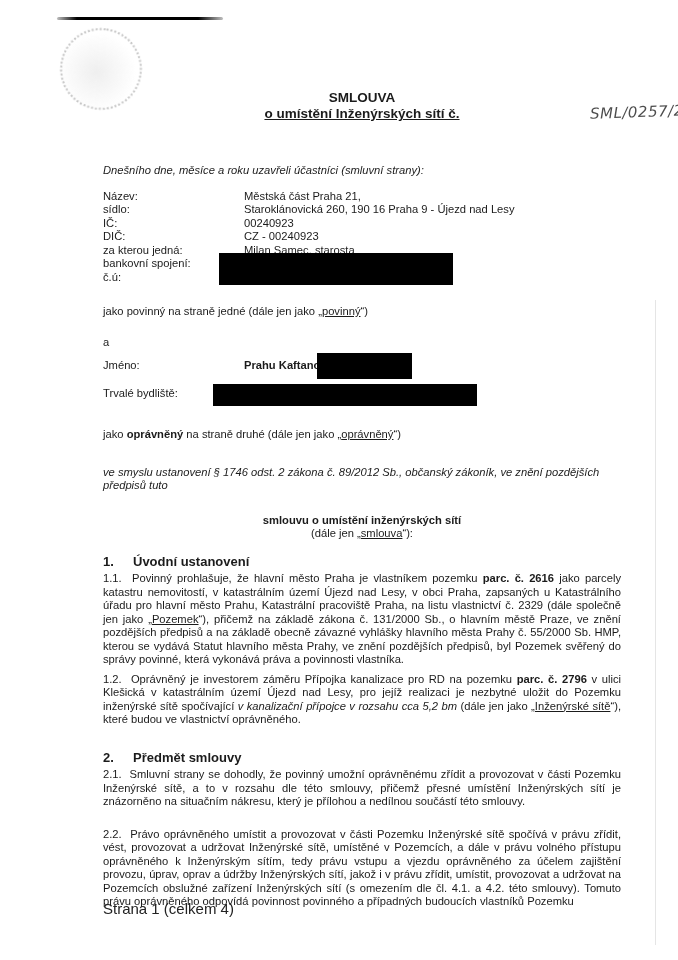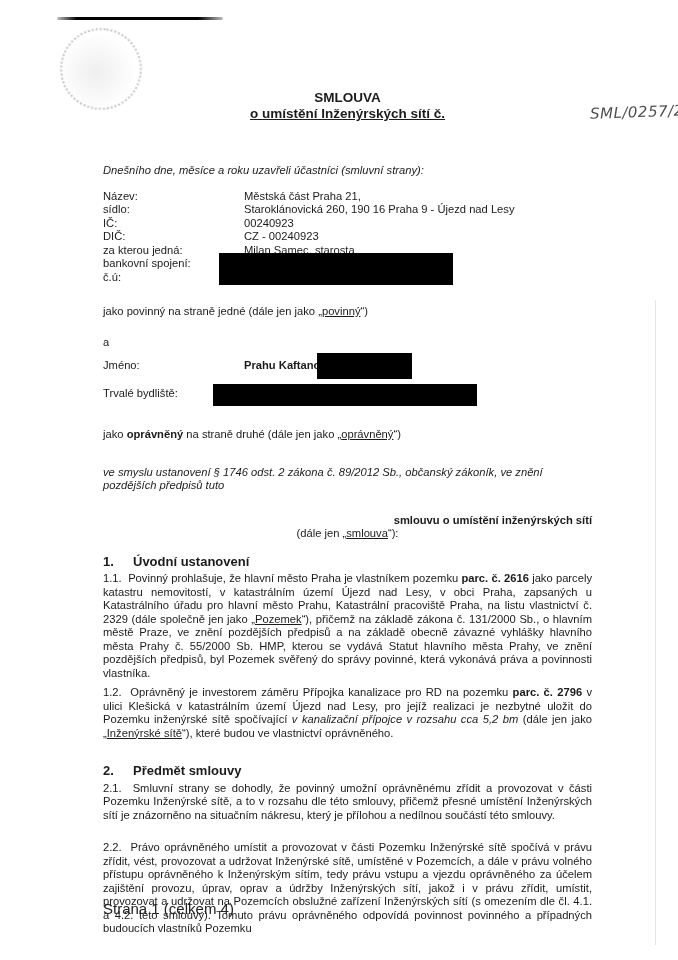--- a/index.html
+++ b/index.html
@@ -6,21 +6,21 @@
   .page{
     position:relative;
     width:678px;height:960px;
     background:#ffffff;
     overflow:hidden;
     font-family:"Liberation Sans", sans-serif;
     font-size:11.2px;
     line-height:13.5px;
     color:#1b1b1b;
   }
-  .content{padding:0 86px 0 103px;}
+  .content{padding:0 57px 0 103px;}
   
   .scan-line{
     position:absolute;left:57px;top:17px;width:166px;height:3px;
     background:linear-gradient(to right, rgba(0,0,0,.25), #000 12%, #000 85%, rgba(0,0,0,.25));
     border-radius:2px;
   }
   .scan-edge{
     position:absolute;left:655px;top:300px;width:1px;height:645px;
     background:rgba(0,0,0,.10);
   }
@@ -54,21 +54,21 @@
   .box1{left:116px;top:63px;width:234px;height:32px;}
   .box2{left:214px;top:-6px;width:95px;height:26px;}
   .box3{left:110px;top:-3px;width:264px;height:22px;}
   .role-line{margin-top:21px;}
   .conjunction{margin-top:17px;}
   .p2name{margin-top:10px;}
   .p2addr{margin-top:14px;}
   .role-line2{margin-top:28px;}
   .law{margin-top:24px;font-style:italic;}
   .subject{margin-top:21px;text-align:center;}
-  .subject .line1{font-weight:bold;text-align:right;}
+  .subject .line1{font-weight:bold;}
   .sec-heading{margin-top:14px;font-weight:bold;font-size:13px;}
   .sec-heading .hnum{display:inline-block;width:30px;}
   .sec2{margin-top:24px;}
   .para{margin-top:4px;text-align:justify;}
   .para.gap{margin-top:6px;}
   .para.gap8{margin-top:19px;}
   .b{font-weight:bold;}
   .i{font-style:italic;}
   .u{text-decoration:underline;}
   .footer{

